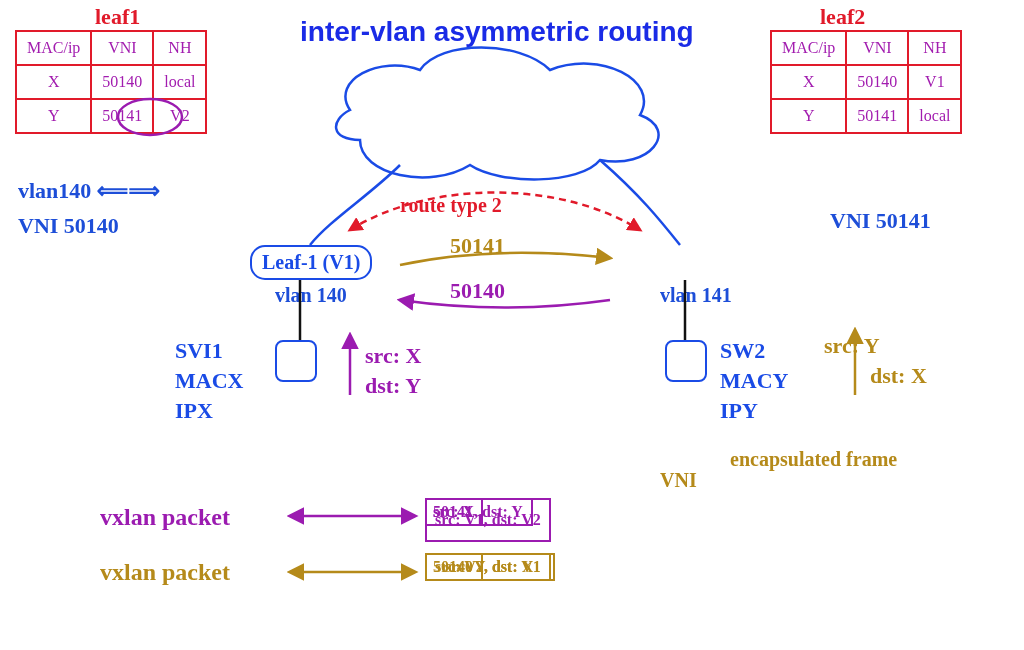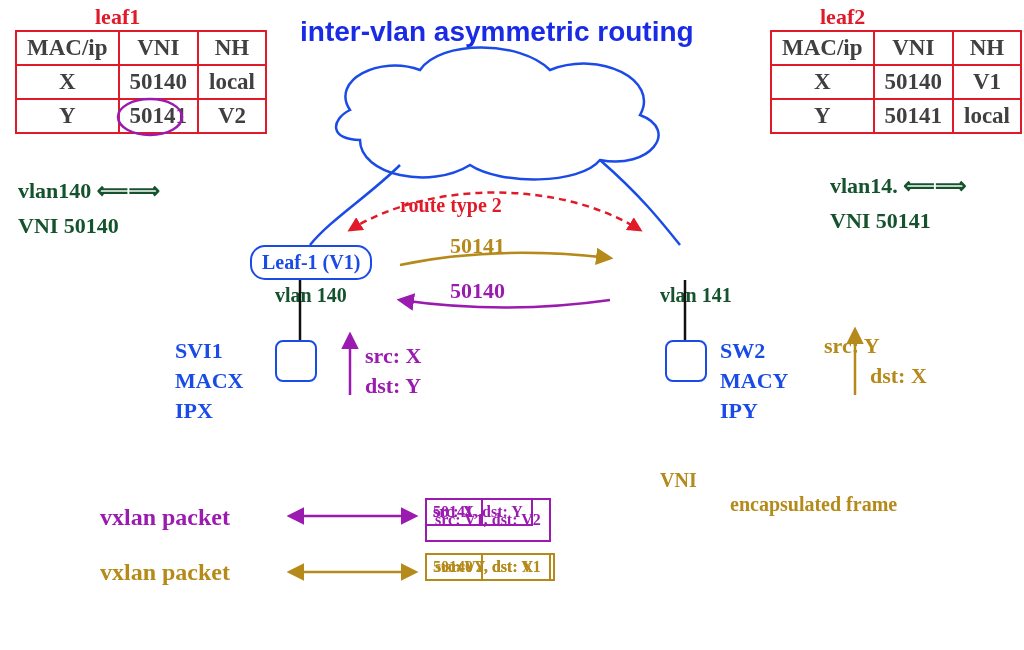--- a/index.html
+++ b/index.html
@@ -24,31 +24,31 @@
     line-height: 1;
   }
   .title {
     color: #1a2be6;
     font-family: Arial, Helvetica, sans-serif;
     font-weight: 700;
     font-size: 28px;
   }
   .red   { color: #e11a2a; }
   .blue  { color: #1a4be6; }
-  .blk   { color: #14532d; }
+  .blk   { color: #1d4ed8; }
   .purp  { color: #9b1bb0; }
   .gold  { color: #b58a1a; }
 
   
   .routing-table {
     position: absolute;
     border-collapse: collapse;
-    font-size: 23px;
-    font-weight: 700;
-    color: #404040;
+    font-size: 16px;
+    font-weight: 400;
+    color: #a21caf;
     font-family: "Comic Sans MS", cursive;
   }
   .routing-table td {
     border: 2px solid #e11a2a;
     padding: 2px 10px;
     text-align: center;
     height: 28px;
   }
 
   
@@ -126,21 +126,20 @@
     <td>Y</td>
     <td>50141</td>
     <td>local</td>
   </tr>
 </tbody>
     </table>
 
 <div class="txt blk" style="left:18px; top:180px; font-size:22px;">vlan140  ⟸⟹</div>
 <div class="txt blk" style="left:18px; top:215px; font-size:22px;">VNI 50140</div>
 
-<div class="txt blk" style="left:830px; top:175px; font-size:22px;">vlan14.  ⟸⟹</div>
 <div class="txt blk" style="left:830px; top:210px; font-size:22px;">VNI 50141</div>
 
 
 <div class="txt red" style="left:400px; top:195px; font-size:20px;">route type 2</div>
 
 <div class="leafbox" style="left:250px; top:245px;">Leaf-1 (V1)</div>
 
 <div class="txt blk" style="left:275px; top:285px; font-size:20px;">vlan 140</div>
 <div class="txt blk" style="left:660px; top:285px; font-size:20px;">vlan 141</div>
 
@@ -158,21 +157,21 @@
 <div class="txt blue" style="left:720px; top:370px; font-size:22px;">MACY</div>
 <div class="txt blue" style="left:720px; top:400px; font-size:22px;">IPY</div>
 
 <div class="txt purp" style="left:365px; top:345px; font-size:22px;">src: X</div>
 <div class="txt purp" style="left:365px; top:375px; font-size:22px;">dst: Y</div>
 
 <div class="txt gold" style="left:824px; top:335px; font-size:22px;">src: Y</div>
 <div class="txt gold" style="left:870px; top:365px; font-size:22px;font-family:Liberation Serif, serif;">dst: X</div>
 
 <div class="txt gold" style="left:660px; top:470px; font-size:20px;">VNI</div>
-<div class="txt gold" style="left:730px; top:494px; font-size:20px;">encapsulated frame</div>
+<div class="txt gold" style="left:730px; top:449px; font-size:20px;">encapsulated frame</div>
 
 <div class="txt purp" style="left:100px; top:505px; font-size:24px;">vxlan packet</div>
 <div style="position:absolute; left:425px; top:498px; display:flex;">
   <div style="border:2.5px solid #9b1bb0; padding:12px 8px;" class="txt purp">src: V1, dst: V2</div>
   <div style="border:2.5px solid #9b1bb0; border-left:none; padding:4px 8px;" class="txt purp">50141</div>
   <div style="border:2.5px solid #9b1bb0; border-left:none; padding:4px 8px;" class="txt purp">src: X, dst: Y</div>
 </div>
 
 <div class="txt gold" style="left:100px; top:560px; font-size:24px;">vxlan packet</div>
 <div style="position:absolute; left:425px; top:553px; display:flex;">

